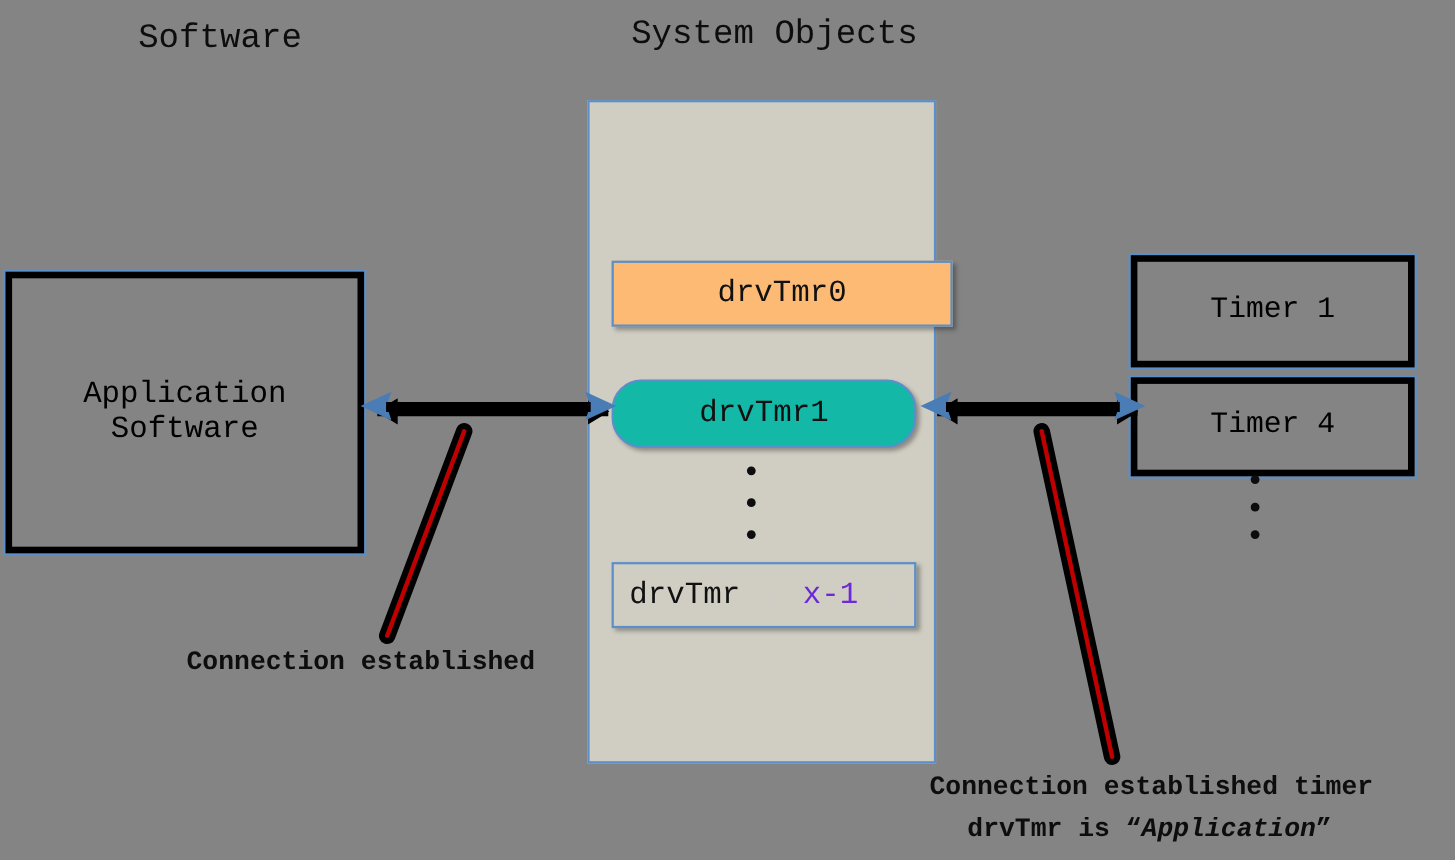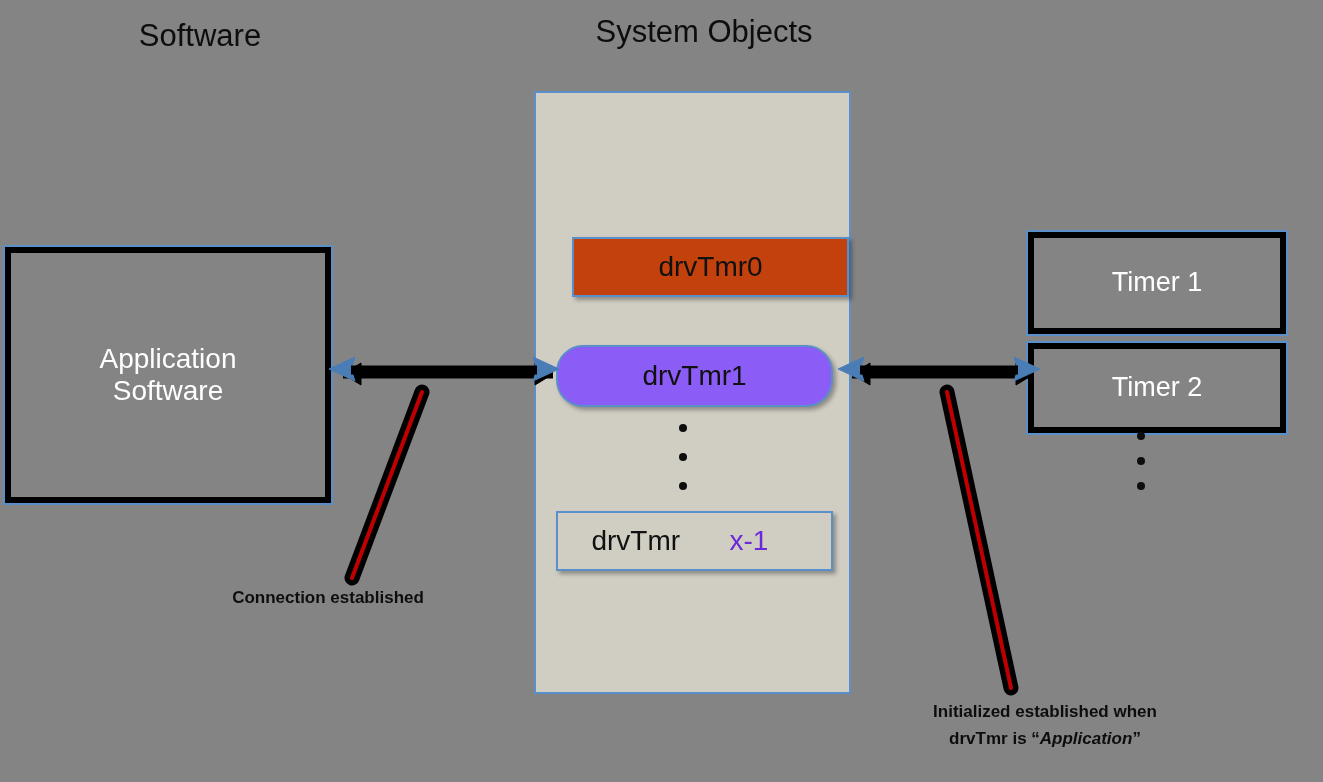--- a/index.html
+++ b/index.html
@@ -6,21 +6,21 @@
     margin: 0;
     padding: 0;
     background: #808080;
   }
   #stage {
     position: relative;
     width: 1323px;
     height: 782px;
     background: #848484;
     overflow: hidden;
-    font-family: Liberation Sans, sans-serif;
+    font-family: Liberation Mono, monospace;
   }
 
   
   .col-title {
     position: absolute;
     font-size: 31px;
     color: #0d0d0d;
     font-weight: 400;
     letter-spacing: 0px;
     white-space: nowrap;
@@ -51,21 +51,21 @@
     z-index: -1;
     border-radius: 1px;
   }
   .dbox .lbl {
     position: absolute;
     inset: 0;
     display: flex;
     align-items: center;
     justify-content: center;
     font-size: 27px;
-    color: #ffffff;
+    color: #000000;
     line-height: 1.15;
     text-align: center;
     white-space: pre-line;
   }
 
   
   #box-appsw { left: 3px; top: 245px; width: 330px; height: 260px; }
   #box-appsw .lbl { font-size: 28px; }
 
   
@@ -95,22 +95,22 @@
     position: absolute;
     box-sizing: border-box;
     border: 2px solid #5b8fc9;
     display: flex;
     align-items: center;
     justify-content: center;
     font-size: 28px;
     color: #111111;
     box-shadow: 3px 3px 4px rgba(0,0,0,0.32);
   }
-  #drv-0   { left: 572px; top: 237px; width: 277px; height: 60px; background: #c2410c; }
-  #drv-1   { left: 556px; top: 345px; width: 277px; height: 62px; background: #8b5cf6; border-radius: 27px; }
+  #drv-0   { left: 556px; top: 237px; width: 310px; height: 60px; background: #fdba74; }
+  #drv-1   { left: 556px; top: 345px; width: 277px; height: 62px; background: #14b8a6; border-radius: 27px; }
   #drv-x   { left: 556px; top: 511px; width: 277px; height: 60px; background: #d0cdc3; gap: 20px; }
 
   .drv .base { color: #111111; }
   .drv .paren { color: #cfcdc6; }
   .drv .idx { color: #6d28d9; }
 
   
   .dots {
     position: absolute;
     display: flex;
@@ -131,21 +131,21 @@
   .arrow-wrap { position: absolute; }
   .arrow-wrap svg { display: block; overflow: visible; }
 
   
   .redline { position: absolute; }
   .redline svg { display: block; overflow: visible; }
 
   
   .caption {
     position: absolute;
-    font-size: 17px;
+    font-size: 24px;
     font-weight: bold;
     color: #0d0d0d;
     line-height: 1.6;
     text-align: center;
     white-space: nowrap;
   }
   .caption .emph { font-style: italic; font-weight: bold; }
   #caption-open { left: 128px; top: 584px; width: 400px; }
   #caption-init { left: 845px; top: 698px; width: 400px; }
 </style>
@@ -191,21 +191,21 @@
 
   <div class="dbox" id="box-timer1">
     <div class="shadow"></div>
     <div class="inner"></div>
     <div class="lbl">Timer 1</div>
   </div>
 
   <div class="dbox" id="box-timer2">
     <div class="shadow"></div>
     <div class="inner"></div>
-    <div class="lbl">Timer 2</div>
+    <div class="lbl">Timer 4</div>
   </div>
 
   <div class="dots" id="dots-hw">
     <i></i>
     <i></i>
     <i></i>
   </div>
 
 
   <div class="arrow-wrap" style="left:325px; top:352px;">
@@ -255,17 +255,17 @@
       <line x1="22" y1="12" x2="86" y2="308" stroke="#000000" stroke-width="15" stroke-linecap="round"></line>
       <line x1="22" y1="12" x2="86" y2="308" stroke="#c00000" stroke-width="4" stroke-linecap="round"></line>
     </svg>
   </div>
 
   <div class="caption" id="caption-open">
     <div>Connection established</div>
   </div>
 
   <div class="caption" id="caption-init">
-    <div>Initialized established when</div>
+    <div>Connection established timer</div>
     <div><span>drvTmr is </span><span>“</span><span class="emph">Application</span><span>”</span><span></span></div>
   </div>
 
 </div>
 
 </body></html>

